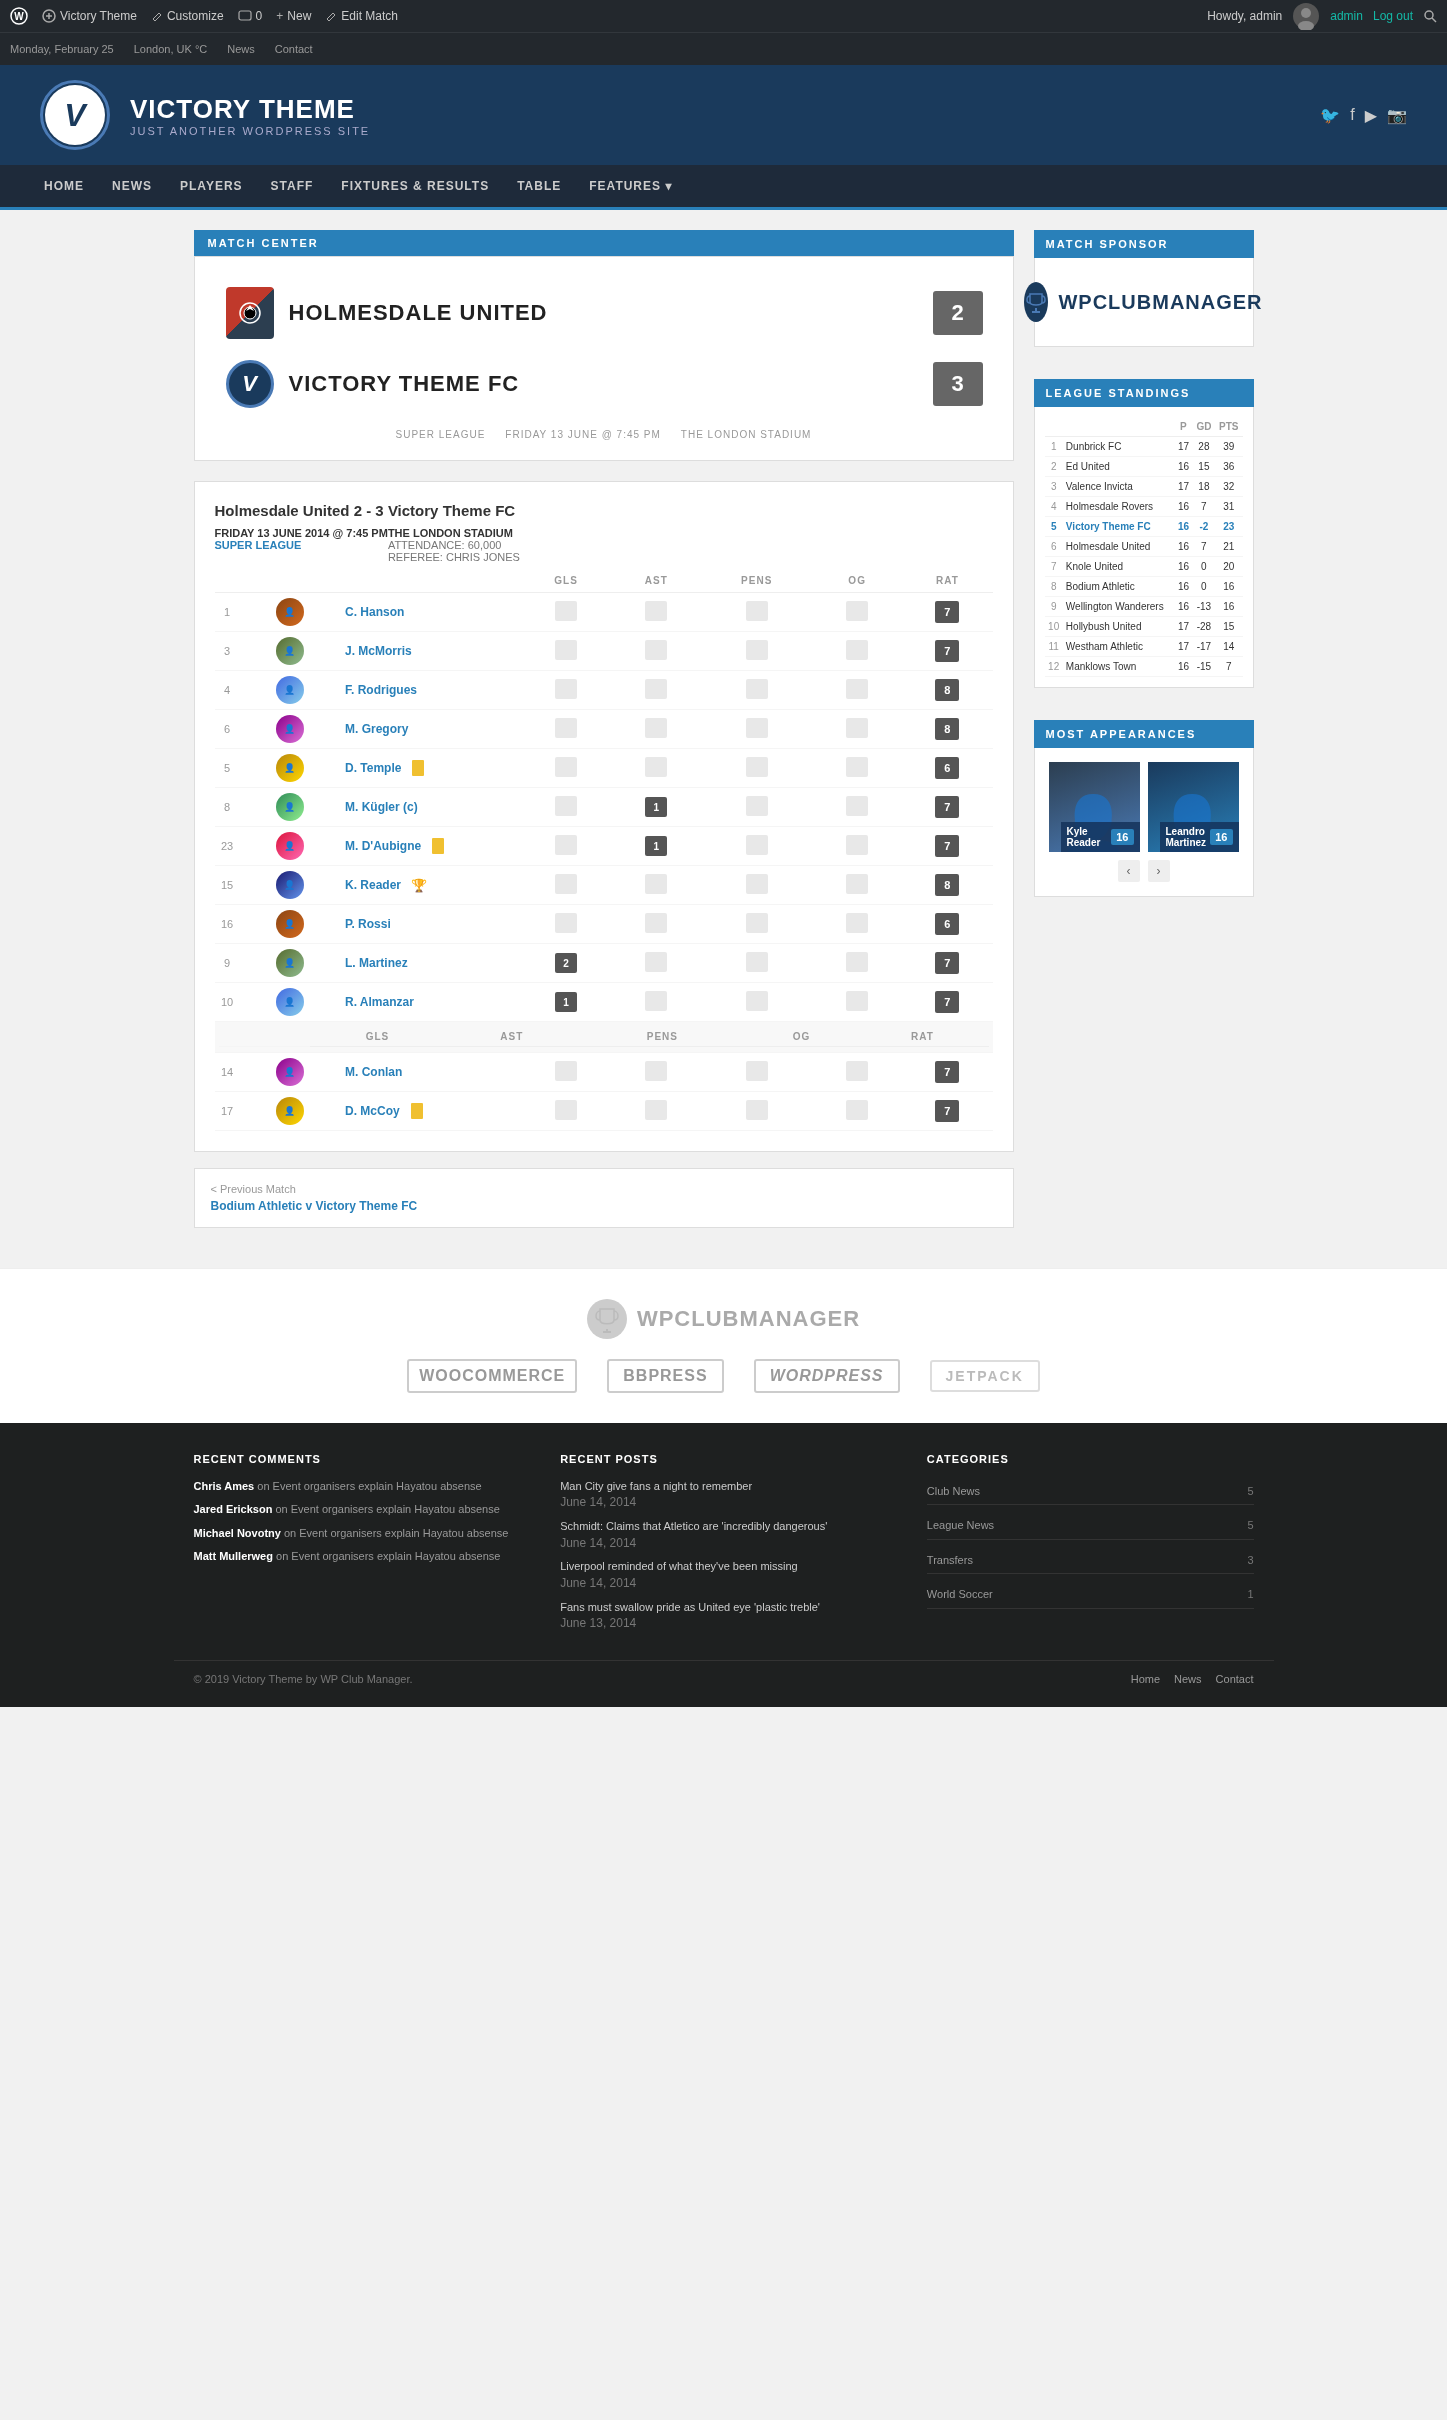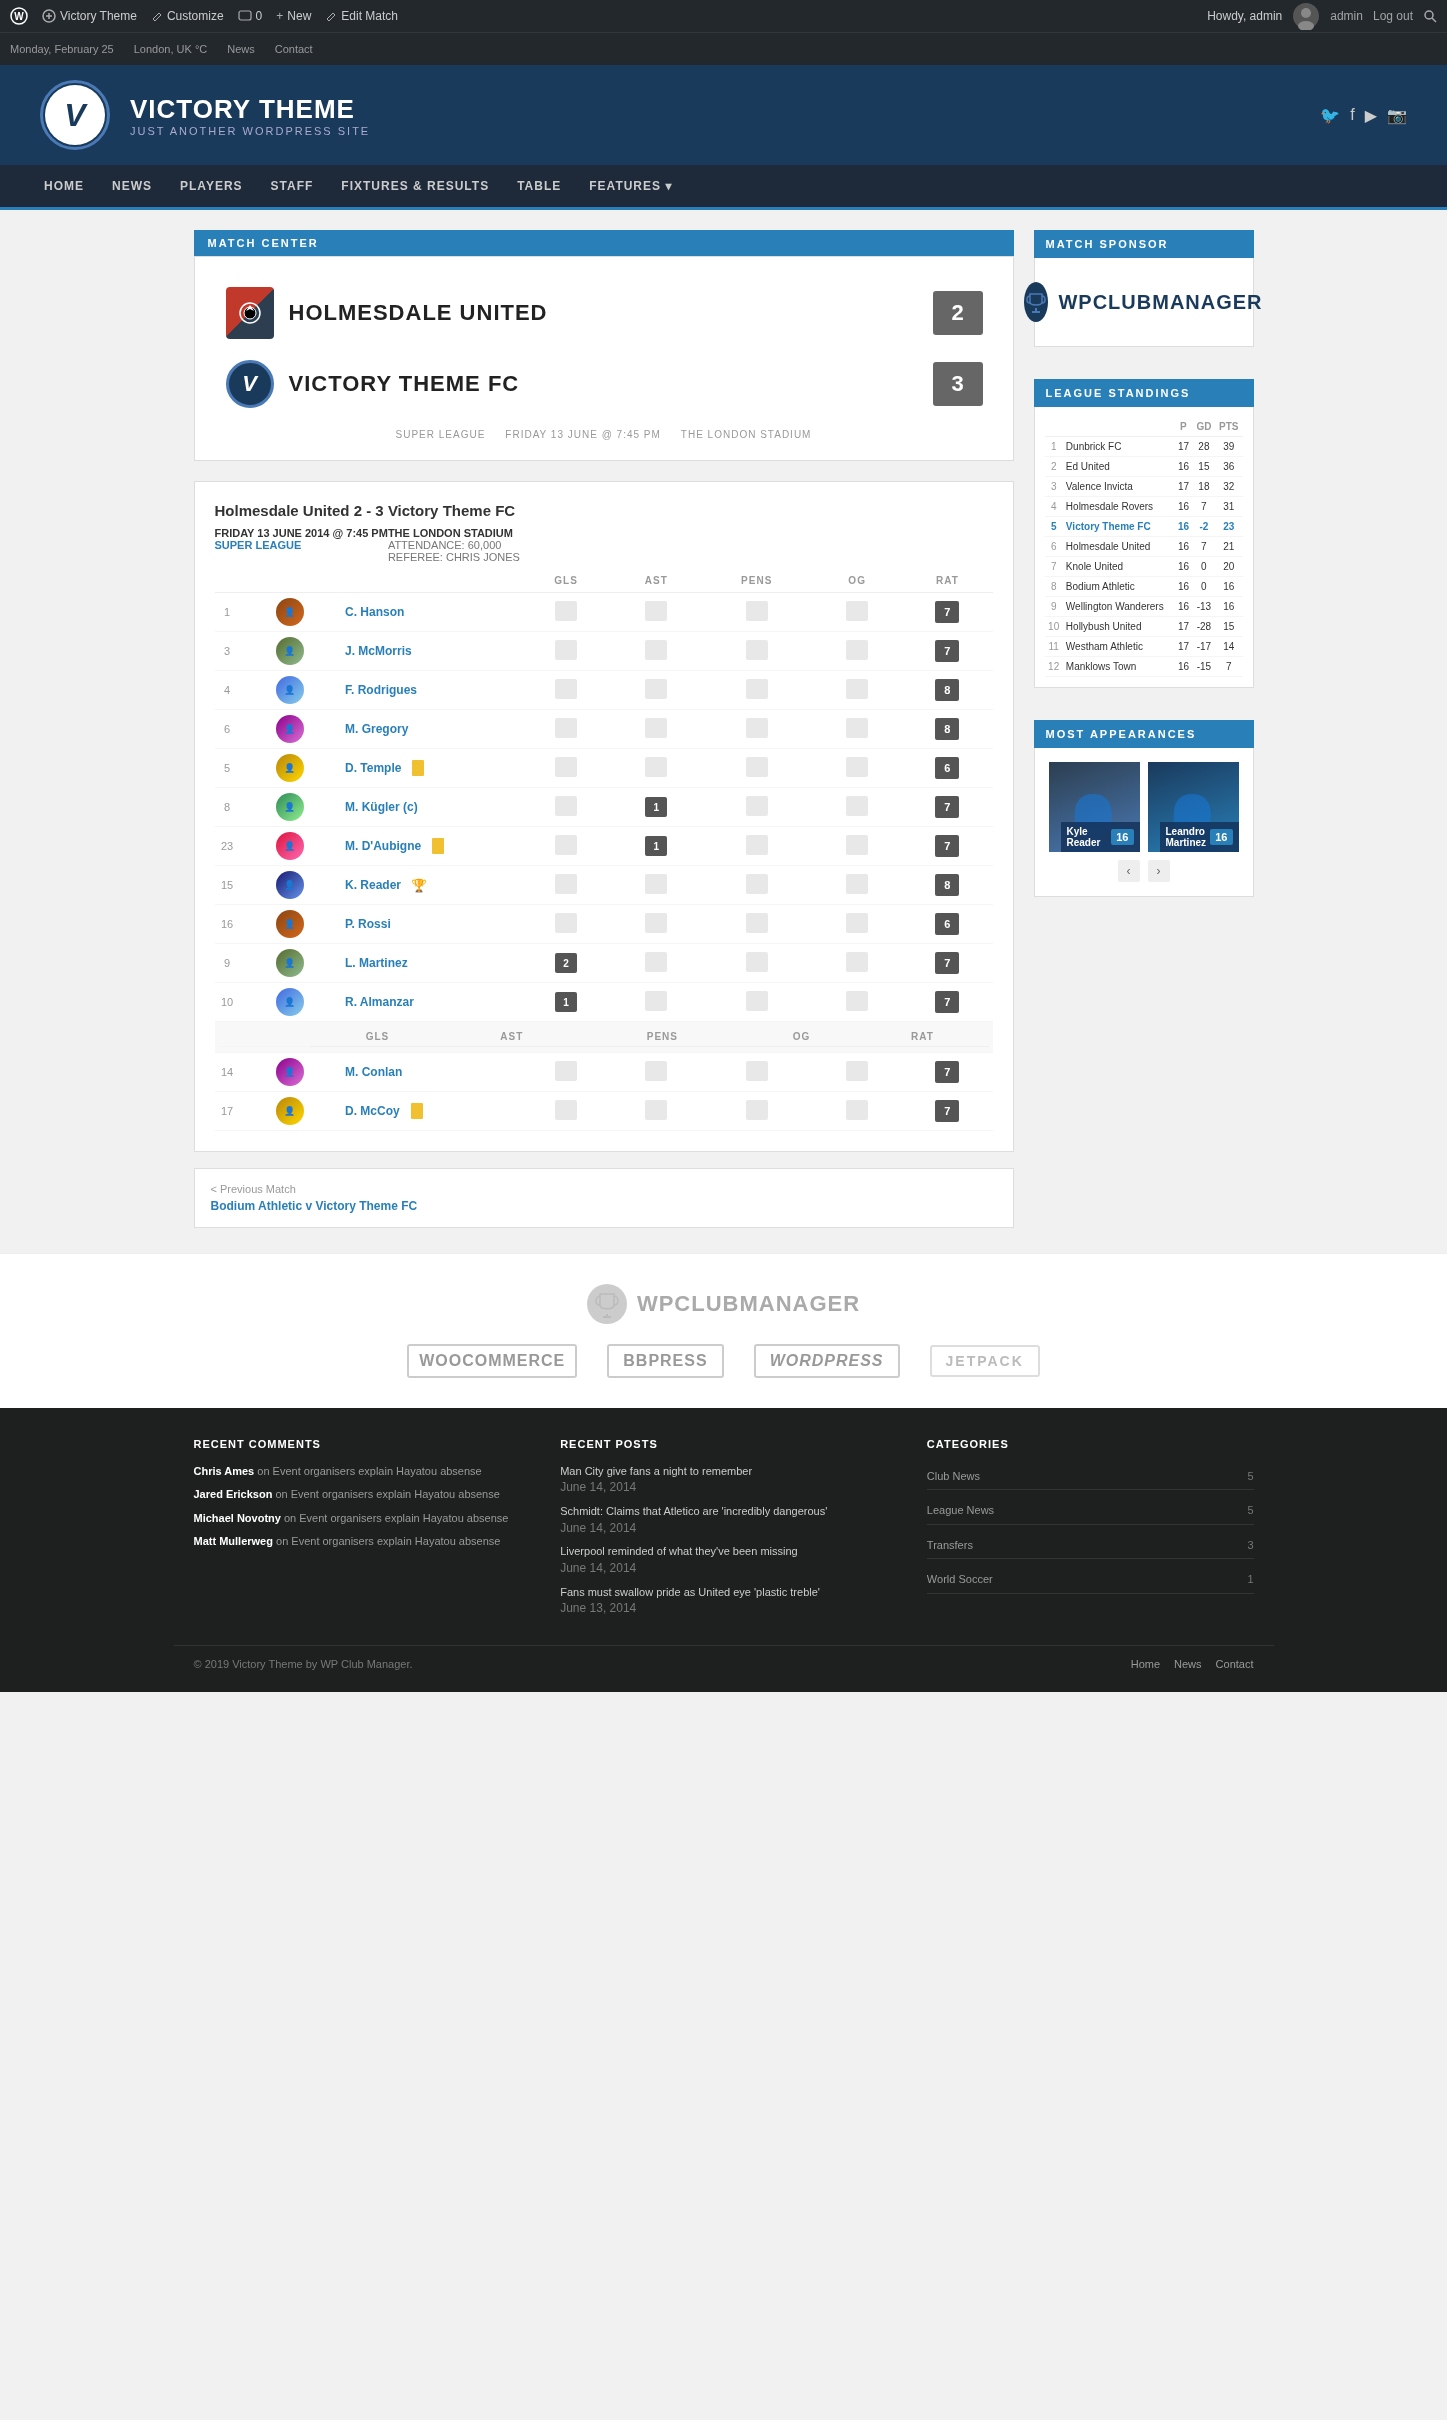--- a/index.html
+++ b/index.html
@@ -14,21 +14,21 @@
       align-items: center;
       justify-content: space-between;
       padding: 0 10px;
       font-size: 12px;
       position: sticky;
       top: 0;
       z-index: 100;
     }
     #wpadminbar .left-bar { display: flex; align-items: center; gap: 14px; }
     #wpadminbar .right-bar { display: flex; align-items: center; gap: 10px; }
-    #wpadminbar a { color: #a3a3a3; text-decoration: none; }
+    #wpadminbar a { color: #14b8a6; text-decoration: none; }
     .admin-bar-item { display: flex; align-items: center; gap: 4px; }
 
     
     #secondary-bar {
       background: #23282d;
       border-top: 1px solid #32373c;
       color: #999;
       height: 26px;
       display: flex;
       align-items: center;
@@ -263,21 +263,21 @@
       font-size: 10px;
       overflow: hidden;
       flex-shrink: 0;
     }
     .player-cell { display: flex; align-items: center; gap: 7px; }
 
     
     .section-divider { background: #f8f8f8; }
 
     
-    .prev-next { display: flex; gap: 14px; margin-top: 10px; margin-bottom: 5px; }
+    .prev-next { display: flex; gap: 14px; margin-top: 10px; margin-bottom: 20px; }
     .prev-match, .next-match {
       flex: 1;
       background: #fff;
       border: 1px solid #ddd;
       padding: 14px 16px;
       font-size: 12px;
     }
     .prev-match { text-align: left; }
     .next-match { text-align: right; }
     .pn-label { color: #999; font-size: 11px; margin-bottom: 4px; }

